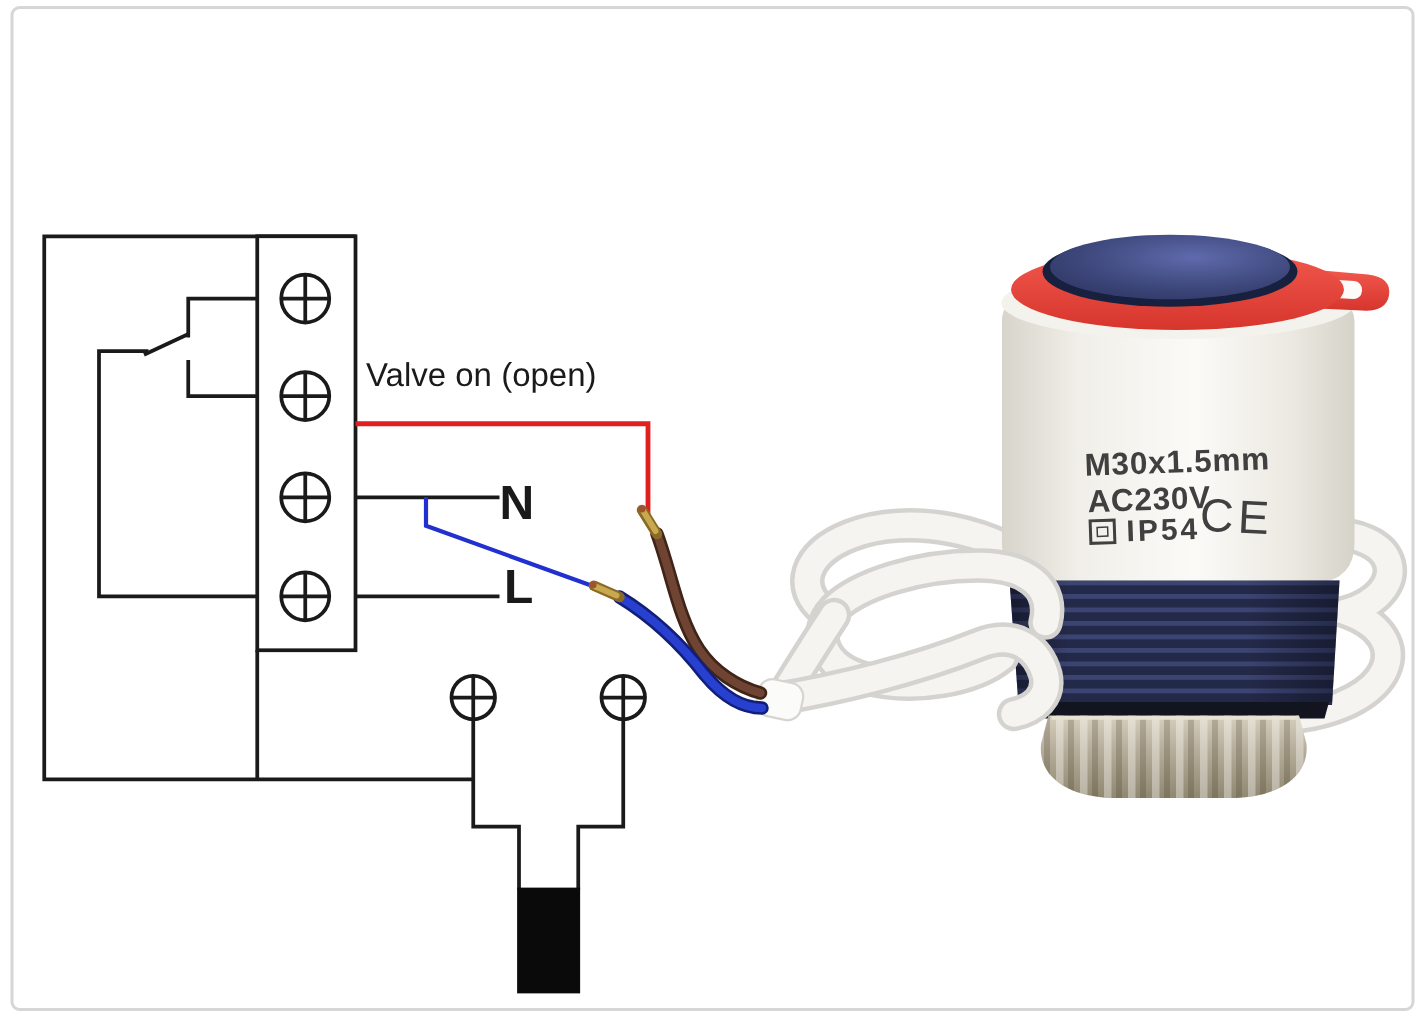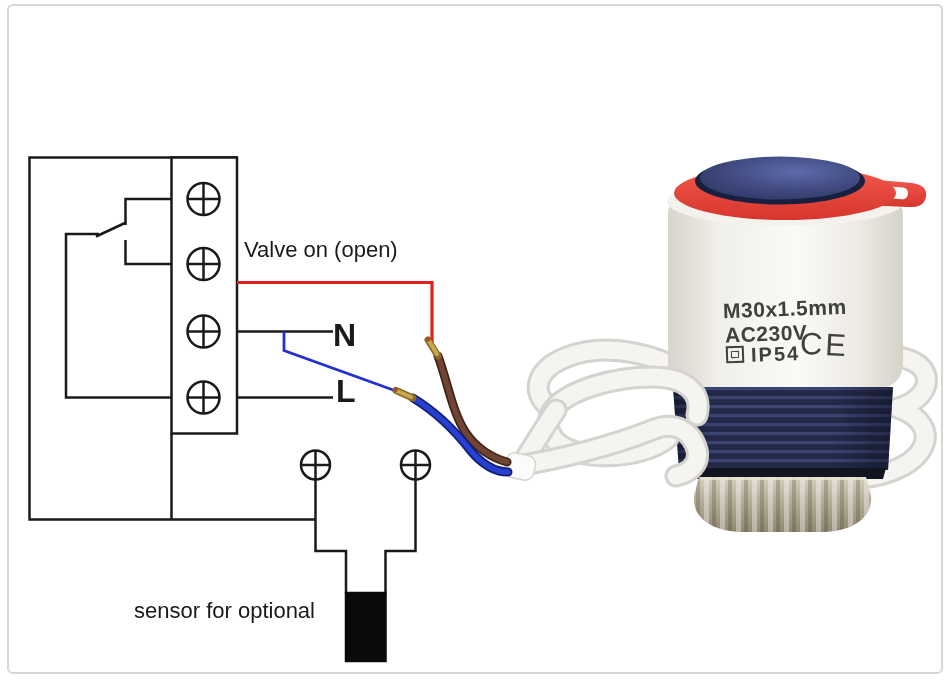--- a/index.html
+++ b/index.html
@@ -177,21 +177,20 @@
         <path d="M 413 398 L 396 390.5" stroke="#8a6a25" stroke-width="7"></path>
         <path d="M 411 397 L 397 391" stroke="#c8a94f" stroke-width="4"></path>
         <circle cx="395.5" cy="390" r="2.2" fill="#a0522d" stroke="none"></circle>
       </g>
     </g>
   </svg>
 
   <div class="lbl lbl-valve">Valve on (open)</div>
   <div class="lbl lbl-n">N</div>
   <div class="lbl lbl-l">L</div>
-  <div class="lbl lbl-sensor">sensor for optional</div>
 
   <div class="mark mark-thread">M30x1.5mm</div>
   <div class="mark mark-volt">AC230V</div>
   <div class="class2">
       <div class="inner"></div>
     </div>
   <div class="mark mark-ip">IP54</div>
   <div class="mark mark-ce">CE</div>
 </div>
 

